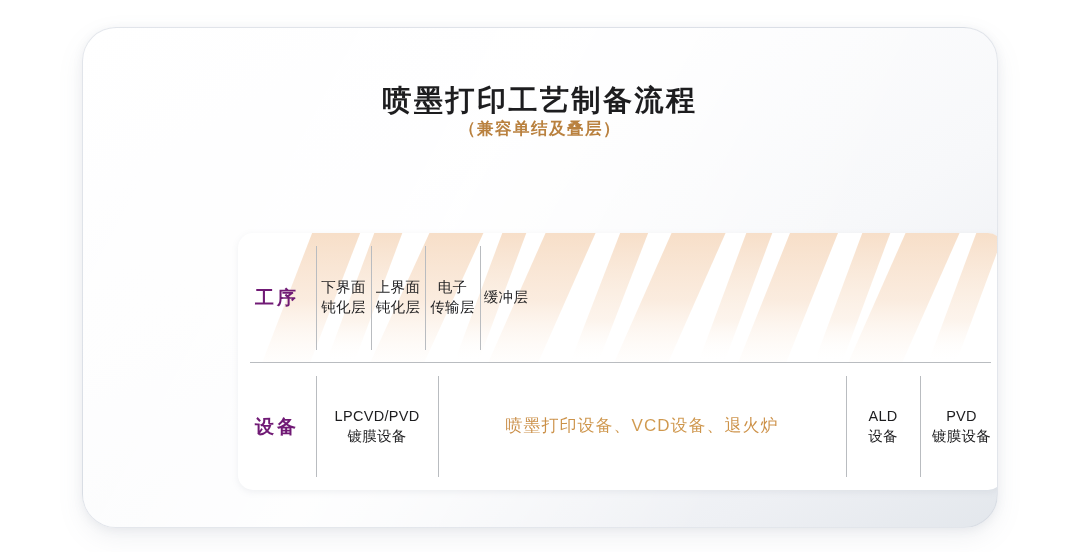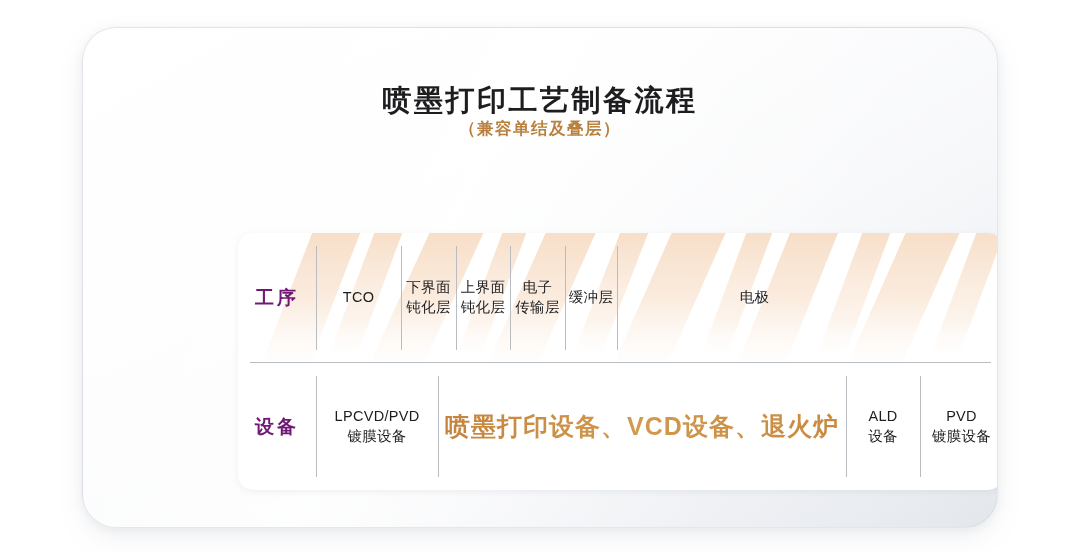--- a/index.html
+++ b/index.html
@@ -160,22 +160,22 @@
   }
 
   .label-cell {
     font-size: 19px;
     font-weight: 700;
     letter-spacing: 3px;
     color: #701a75;
   }
 
   .merged-cell {
-    font-size: 25px;
-    font-weight: 700;
+    font-size: 17px;
+    font-weight: 400;
     letter-spacing: 1px;
     color: #c8843c;
     background: linear-gradient(92deg, #c4823c 0%, #d09a4f 48%, #c9883f 100%);
     -webkit-background-clip: text;
     background-clip: text;
     -webkit-text-fill-color: transparent;
   }
 </style>
 </head>
 <body>
@@ -223,21 +223,20 @@
           </g>
         </svg>
       </div>
 
       <div class="tbl">
 
         <div class="row row-head">
 
           <div class="cell label-cell" style="width:78px">工序</div>
 
-          <div class="cell sep" style="width:85px">TCO</div>
 
 
           <div class="cell sep" style="width:55px">
               <span class="ml">
                 <div>下界面</div>
                 <div>钝化层</div>
               </span>
             </div>
 
 
@@ -252,25 +251,20 @@
               <span class="ml">
                 <div>电子</div>
                 <div>传输层</div>
               </span>
             </div>
 
           <div class="cell sep" style="width:52px">
               <span class="ml">缓冲层</span>
             </div>
 
-          <div class="cell sep" style="width:275px">
-            <div style="width:100px;display:flex;align-items:center;justify-content:center">
-              <span class="ml">电极</span>
-            </div>
-          </div>
 
         </div>
 
         <div class="row row-body">
 
           <div class="cell label-cell" style="width:78px">设备</div>
 
           <div class="cell sep" style="width:122px">
               <span class="ml">
                 <div>LPCVD/PVD</div>

